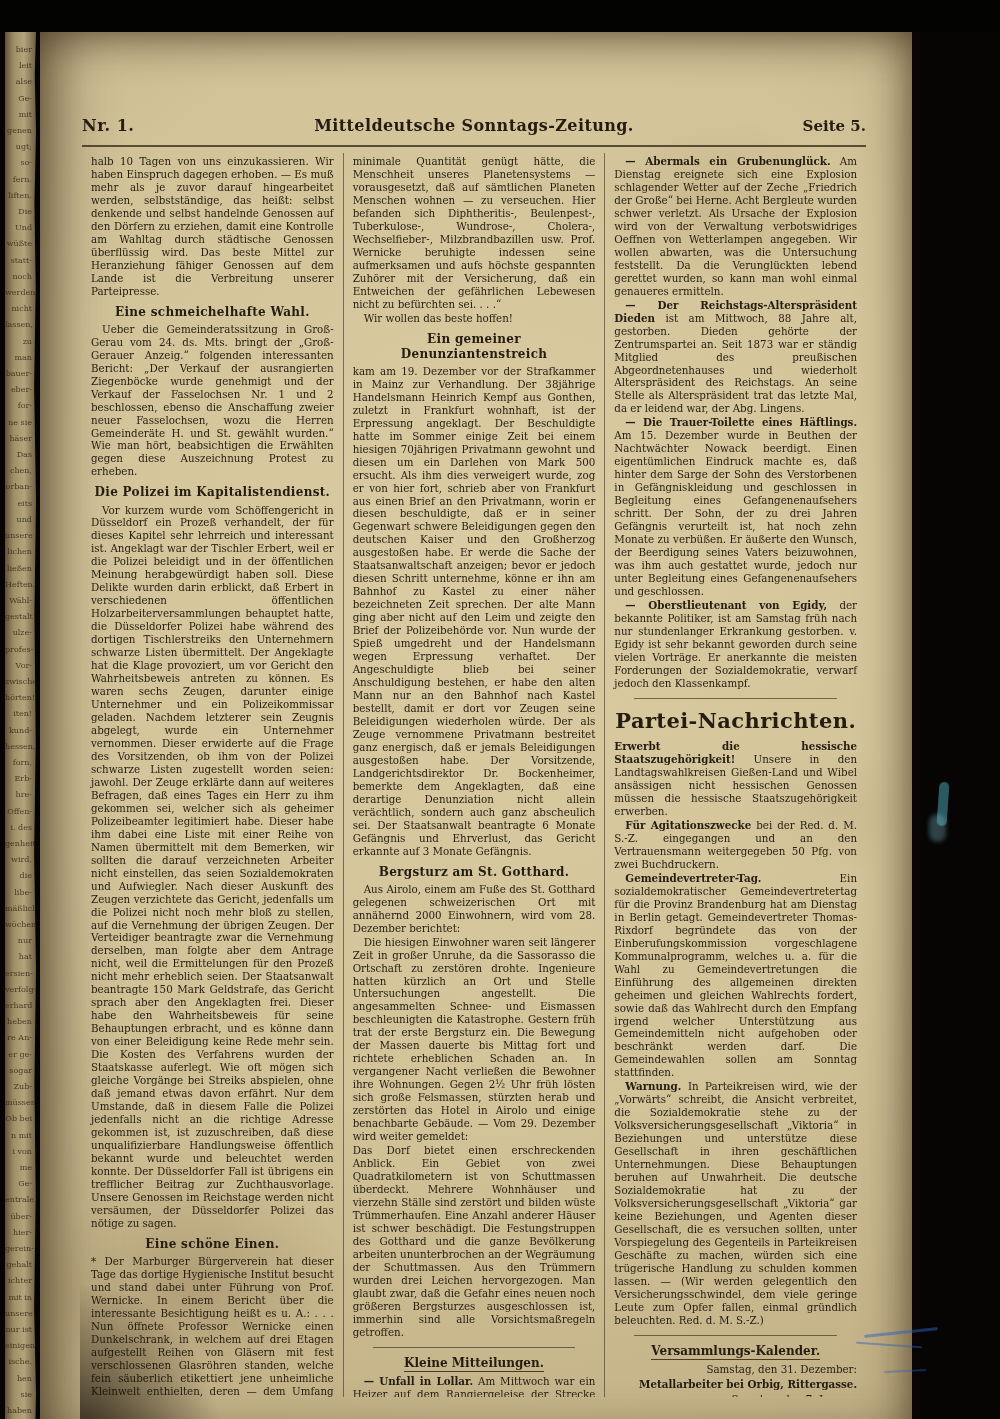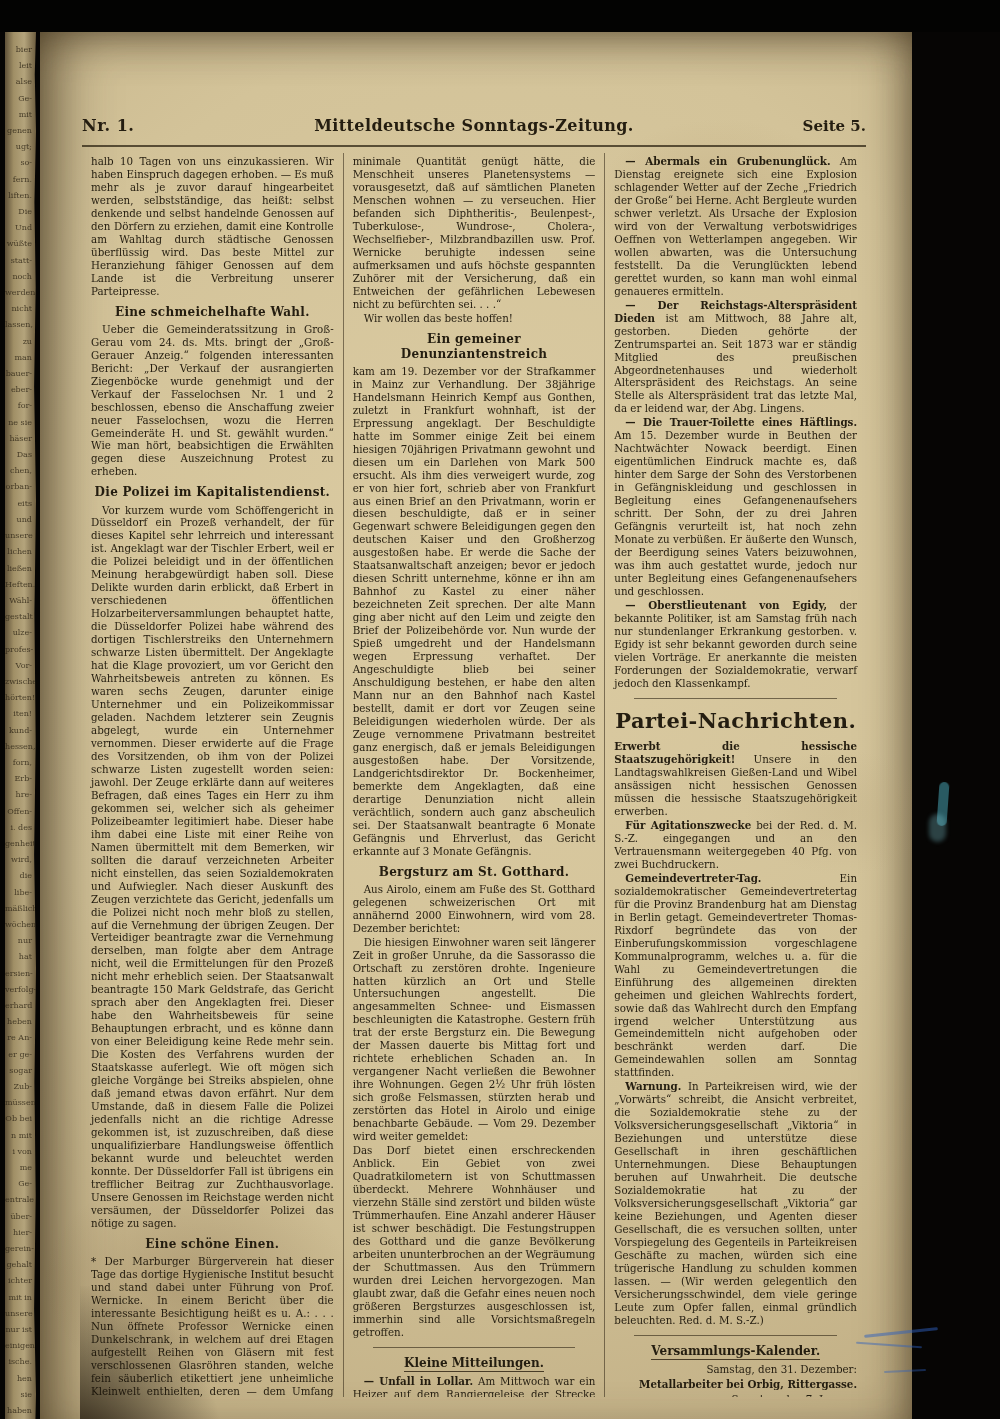--- a/index.html
+++ b/index.html
@@ -211,21 +211,21 @@
       <div class="col">
         <p><b>— Abermals ein Grubenunglück.</b><span> Am Dienstag ereignete sich eine Explosion schlagender Wetter auf der Zeche „Friedrich der Große“ bei Herne. Acht Bergleute wurden schwer verletzt. Als Ursache der Explosion wird von der Verwaltung verbotswidriges Oeffnen von Wetterlampen angegeben. Wir wollen abwarten, was die Untersuchung feststellt. Da die Verunglückten lebend gerettet wurden, so kann man wohl einmal genaueres ermitteln.</span></p>
         <p><b>— Der Reichstags-Alterspräsident Dieden</b><span> ist am Mittwoch, 88 Jahre alt, gestorben. Dieden gehörte der Zentrumspartei an. Seit 1873 war er ständig Mitglied des preußischen Abgeordnetenhauses und wiederholt Alterspräsident des Reichstags. An seine Stelle als Alterspräsident trat das letzte Mal, da er leidend war, der Abg. Lingens.</span></p>
         <p><b>— Die Trauer-Toilette eines Häftlings.</b><span> Am 15. Dezember wurde in Beuthen der Nachtwächter Nowack beerdigt. Einen eigentümlichen Eindruck machte es, daß hinter dem Sarge der Sohn des Verstorbenen in Gefängniskleidung und geschlossen in Begleitung eines Gefangenenaufsehers schritt. Der Sohn, der zu drei Jahren Gefängnis verurteilt ist, hat noch zehn Monate zu verbüßen. Er äußerte den Wunsch, der Beerdigung seines Vaters beizuwohnen, was ihm auch gestattet wurde, jedoch nur unter Begleitung eines Gefangenenaufsehers und geschlossen.</span></p>
         <p><b>— Oberstlieutenant von Egidy,</b><span> der bekannte Politiker, ist am Samstag früh nach nur stundenlanger Erkrankung gestorben. v. Egidy ist sehr bekannt geworden durch seine vielen Vorträge. Er anerkannte die meisten Forderungen der Sozialdemokratie, verwarf jedoch den Klassenkampf.</span></p>
 
         <div class="sec-rule"></div>
         <h2 class="big">Partei-Nachrichten.</h2>
 
         <p class="noind"><b>Erwerbt die hessische Staatszugehörigkeit!</b><span> Unsere in den Landtagswahlkreisen Gießen-Land und Wibel ansässigen nicht hessischen Genossen müssen die hessische Staatszugehörigkeit erwerben.</span></p>
-        <p><b>Für Agitationszwecke</b><span> bei der Red. d. M. S.-Z. eingegangen und an den Vertrauensmann weitergegeben 40 Pfg. von zwei Buchdruckern.</span></p>
+        <p><b>Für Agitationszwecke</b><span> bei der Red. d. M. S.-Z. eingegangen und an den Vertrauensmann weitergegeben 50 Pfg. von zwei Buchdruckern.</span></p>
         <p><b>Gemeindevertreter-Tag.</b><span> Ein sozialdemokratischer Gemeindevertretertag für die Provinz Brandenburg hat am Dienstag in Berlin getagt. Gemeindevertreter Thomas-Rixdorf begründete das von der Einberufungskommission vorgeschlagene Kommunalprogramm, welches u. a. für die Wahl zu Gemeindevertretungen die Einführung des allgemeinen direkten geheimen und gleichen Wahlrechts fordert, sowie daß das Wahlrecht durch den Empfang irgend welcher Unterstützung aus Gemeindemitteln nicht aufgehoben oder beschränkt werden darf. Die Gemeindewahlen sollen am Sonntag stattfinden.</span></p>
         <p><b>Warnung.</b><span> In Parteikreisen wird, wie der „Vorwärts“ schreibt, die Ansicht verbreitet, die Sozialdemokratie stehe zu der Volksversicherungsgesellschaft „Viktoria“ in Beziehungen und unterstütze diese Gesellschaft in ihren geschäftlichen Unternehmungen. Diese Behauptungen beruhen auf Unwahrheit. Die deutsche Sozialdemokratie hat zu der Volksversicherungsgesellschaft „Viktoria“ gar keine Beziehungen, und Agenten dieser Gesellschaft, die es versuchen sollten, unter Vorspiegelung des Gegenteils in Parteikreisen Geschäfte zu machen, würden sich eine trügerische Handlung zu schulden kommen lassen. — (Wir werden gelegentlich den Versicherungsschwindel, dem viele geringe Leute zum Opfer fallen, einmal gründlich beleuchten. Red. d. M. S.-Z.)</span></p>
 
         <div class="sec-rule"></div>
         <h3 class="undl"><span>Versammlungs-Kalender.</span></h3>
         <p class="kline">Samstag, den 31. Dezember:</p>
         <p class="kline"><b>Metallarbeiter bei Orbig, Rittergasse.</b></p>
         <p class="kline">Samstag, den 7. Januar:</p>
         <p class="noind"><b>Gießener Wahlverein</b><span> bei Orbig. Tagesordnung: 1. Vortrag des Stadtverordneten Gen. Ed. Krumm: Rückblick auf das verflossene und Ausblick auf das neue Jahr. 2. Diskussion. — Zahlreich erscheinen!</span></p>
 

